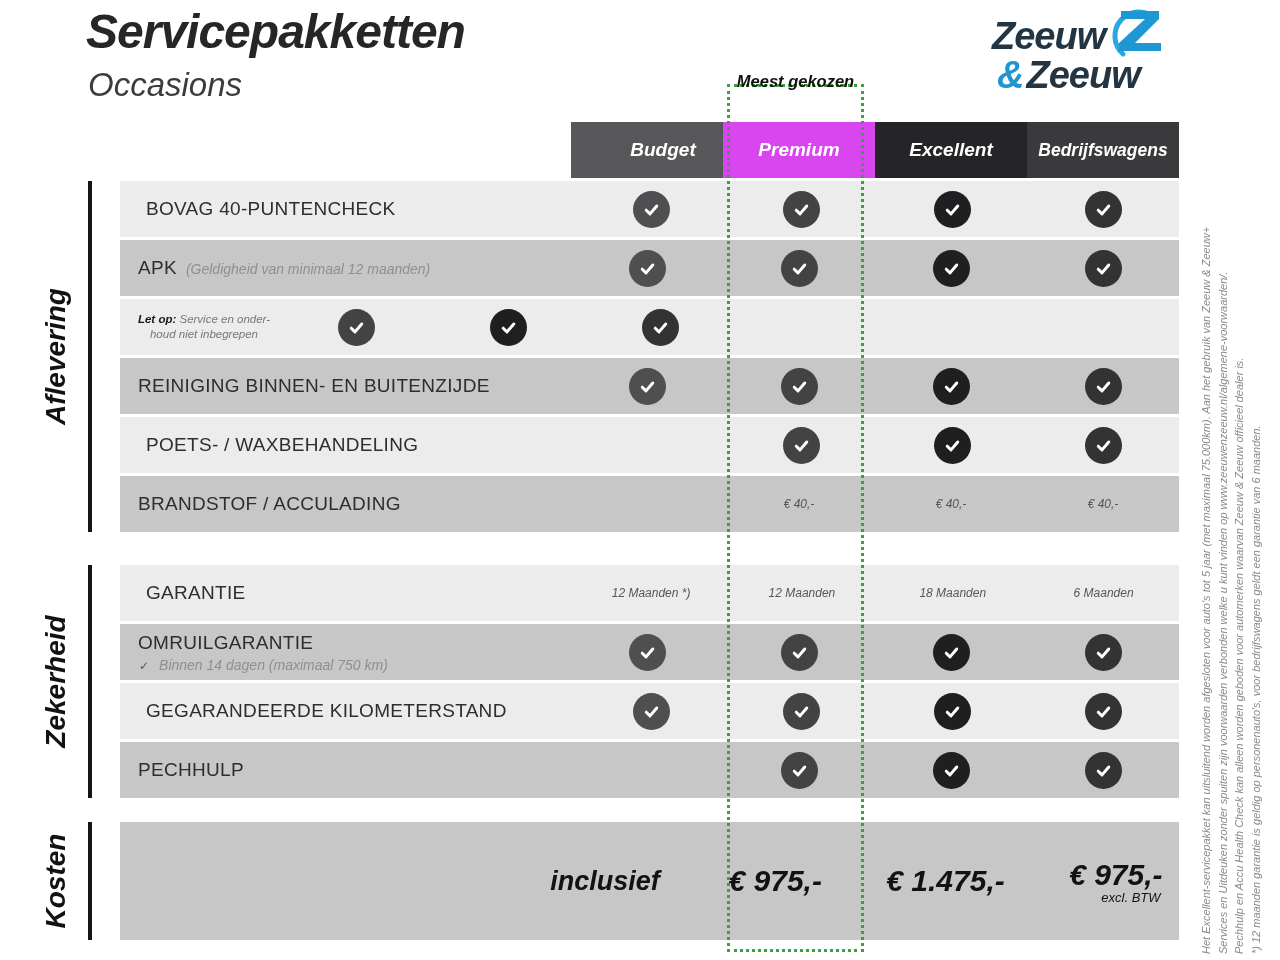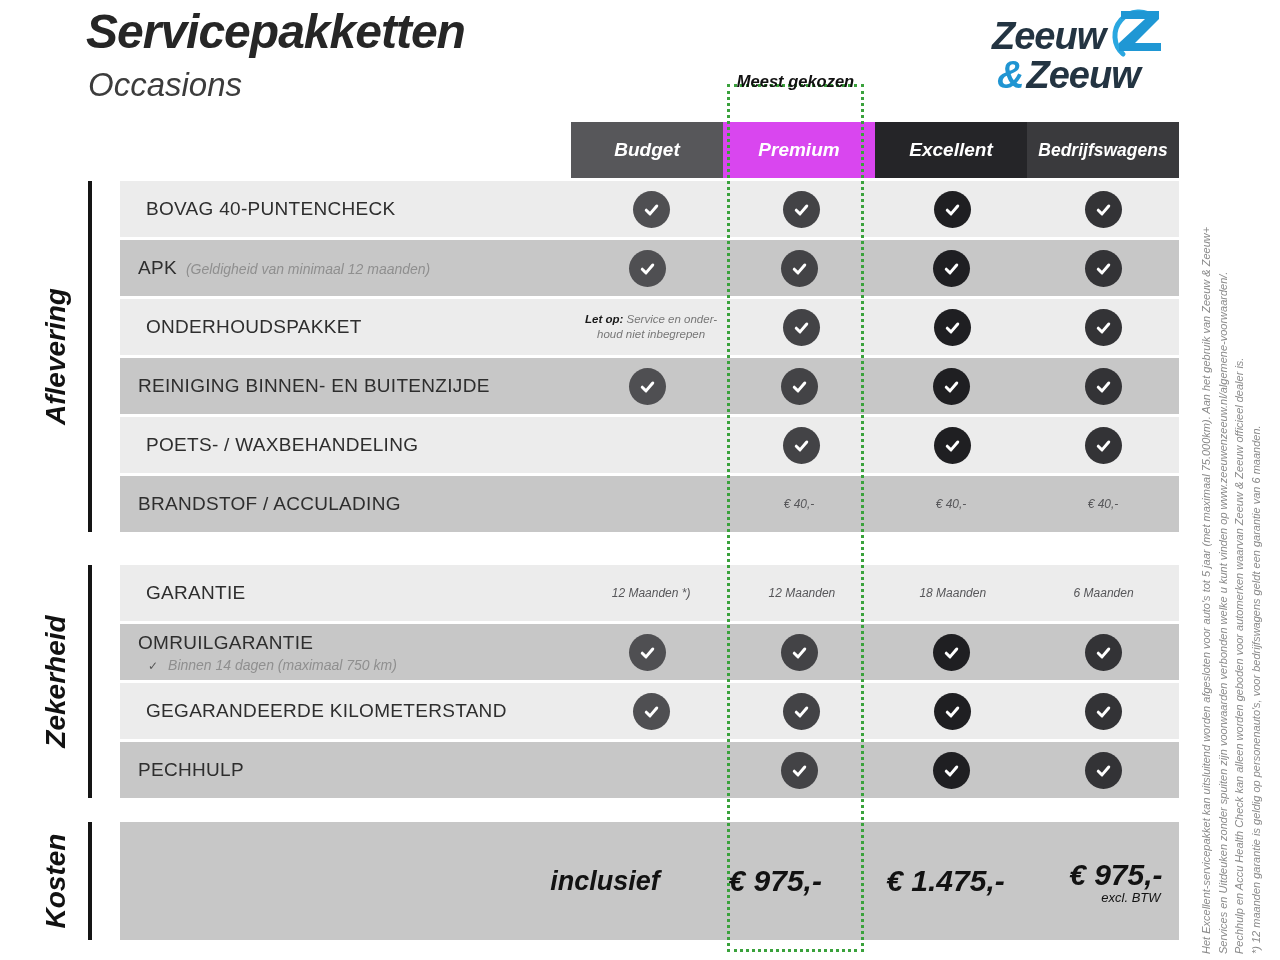--- a/index.html
+++ b/index.html
@@ -19,35 +19,35 @@
   .logo-l2{left:997px;top:54px;display:flex;align-items:baseline;}
   .logo-amp{font-size:38px;font-weight:bold;font-style:italic;color:#2095d2;margin-right:2px;}
 
   
   .dotted-box{left:727px;top:84px;width:131px;height:862px;border:3px dotted #3aa23c;z-index:4;pointer-events:none;}
   .badge{left:727px;top:72px;width:137px;text-align:center;font-size:16.5px;font-weight:bold;font-style:italic;color:#111;z-index:5;}
 
   
   .colhead{top:122px;height:56px;width:152px;display:flex;align-items:center;justify-content:center;
     color:#fff;font-weight:bold;font-style:italic;font-size:19px;}
-  .colhead.h0{left:571px;background:#57575a;}
+  .colhead.h0{left:571px;background:#57575a;padding-left:16px;}
   .colhead.h1{left:723px;background:#d946ef;}
   .colhead.h2{left:875px;background:#252528;}
   .colhead.h3{left:1027px;background:#3a3a3d;font-size:17.5px;}
 
   
   .section{left:120px;width:1059px;}
   .sec-a{top:181px;} .sec-b{top:565px;} .sec-c{top:822px;}
   .row{height:56px;margin-bottom:3px;display:flex;align-items:center;}
   .row.light{background:#ececec;padding-left:8px;} .row.dark{background:#c7c7c7;}
   .label-area{width:451px;padding-left:18px;box-sizing:border-box;display:flex;align-items:baseline;}
   .label-area.stack{flex-direction:column;justify-content:center;align-items:flex-start;}
   .row-label{font-size:19px;color:#2e2e2e;letter-spacing:0.3px;}
   .sub-inline{font-size:14px;font-style:italic;color:#8f8f8f;margin-left:9px;}
-  .sub-line{font-size:14px;font-style:italic;color:#8f8f8f;margin-top:3px;margin-left:10px;}
+  .sub-line{font-size:14px;font-style:italic;color:#8f8f8f;margin-top:3px;margin-left:1px;}
   .sub-tick{font-style:normal;color:#555;margin-right:10px;font-family:"DejaVu Sans",sans-serif;font-size:12px;}
   .cell{width:152px;display:flex;align-items:center;justify-content:center;}
   .chk{width:37px;height:37px;border-radius:50%;display:flex;align-items:center;justify-content:center;}
   .chk.c0{background:#4f4f52;} .chk.c1{background:#434346;} .chk.c2{background:#1f1f22;} .chk.c3{background:#333336;}
   .chk svg{width:21px;height:21px;display:block;}
   .val{font-size:12px;font-style:italic;color:#57575a;white-space:nowrap;}
   .note{font-size:11.5px;line-height:1.32;text-align:center;color:#777;font-style:italic;}
   .note b{color:#1a1a1a;font-style:italic;}
 
   
@@ -171,23 +171,20 @@
     <div class="cell">
         <span class="chk c3">
           <svg viewBox="0 0 24 24">
             <path d="M6 12.8 L10.3 17 L18 8" stroke="#fff" stroke-width="3.4" fill="none" stroke-linecap="round" stroke-linejoin="round"></path>
           </svg>
         </span>
       </div>
   </div>
 
   <div class="row light">
-    <div class="label-area">
-      <span class="row-label">ONDERHOUDSPAKKET</span>
-    </div>
     <div class="cell">
       <div class="note"><b>Let op:</b><span> Service en onder-</span><br><span>houd niet inbegrepen</span></div>
     </div>
     <div class="cell">
         <span class="chk c1">
           <svg viewBox="0 0 24 24">
             <path d="M6 12.8 L10.3 17 L18 8" stroke="#fff" stroke-width="3.4" fill="none" stroke-linecap="round" stroke-linejoin="round"></path>
           </svg>
         </span>
       </div>

